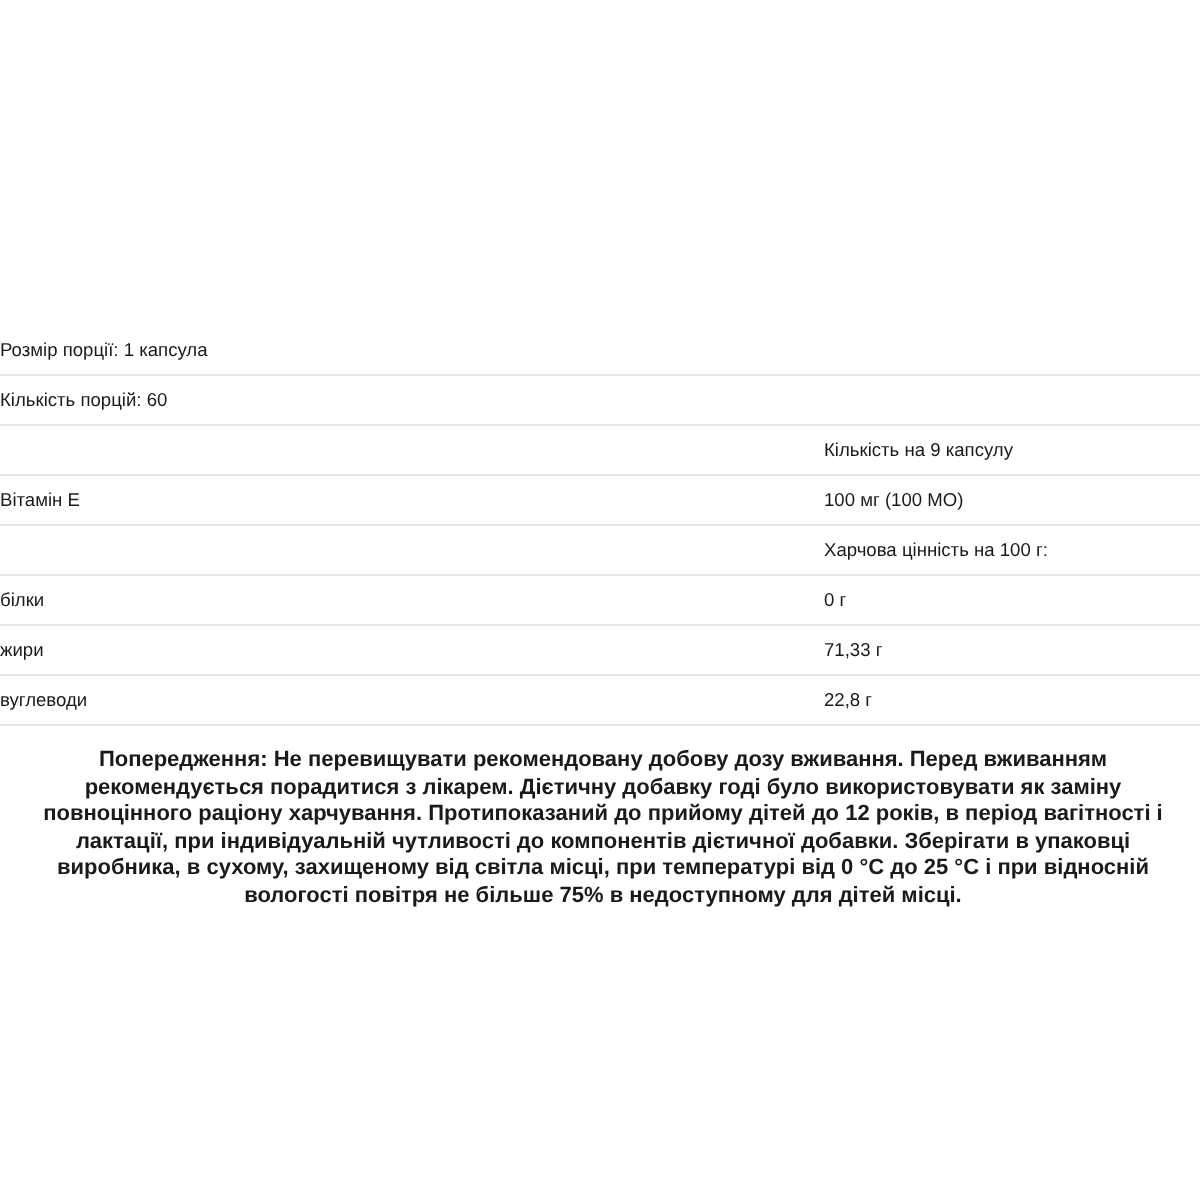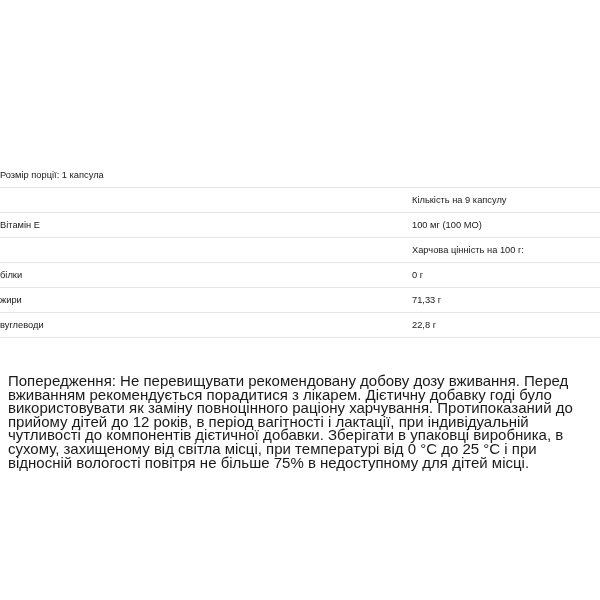--- a/index.html
+++ b/index.html
@@ -57,39 +57,44 @@
     width: 584px;
     font-size: 9.3px;
     line-height: 12.4px;
     color: #1a1a1a;
   }
   .warning {
     position: absolute;
     left: 8px;
     top: 374px;
     width: 587px;
-    font-size: 15px;
+    font-size: 11px;
     line-height: 13.6px;
     color: #1a1a1a;
-    text-align: left;
+    text-align: center;
+    font-weight: bold;
   }
   .warning .wlabel {
     white-space: nowrap;
   }
 </style>
 </head>
 <body>
 
 <div class="page">
 
   <div class="nutrition-block">
     <table class="nutrition">
       <tbody>
         <tr>
           <td class="col-label">Розмір порції: 1 капсула</td>
+          <td class="col-value"></td>
+        </tr>
+        <tr>
+          <td class="col-label">Кількість порцій: 60</td>
           <td class="col-value"></td>
         </tr>
         <tr>
           <td class="col-label"></td>
           <td class="col-value">Кількість на 9 капсулу</td>
         </tr>
         <tr>
           <td class="col-label">Вітамін E</td>
           <td class="col-value">100 мг (100 МО)</td>
         </tr>

